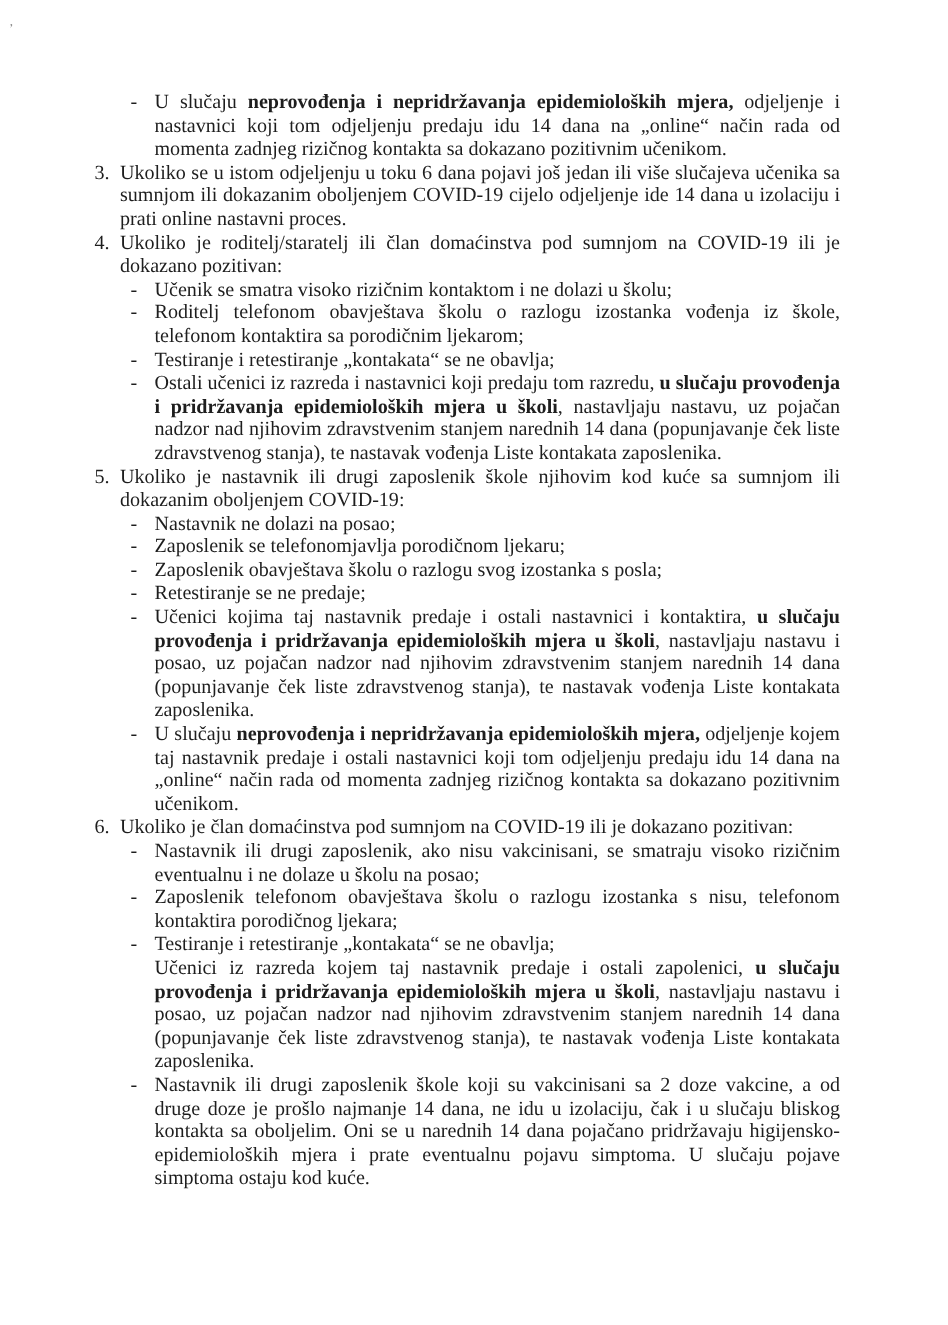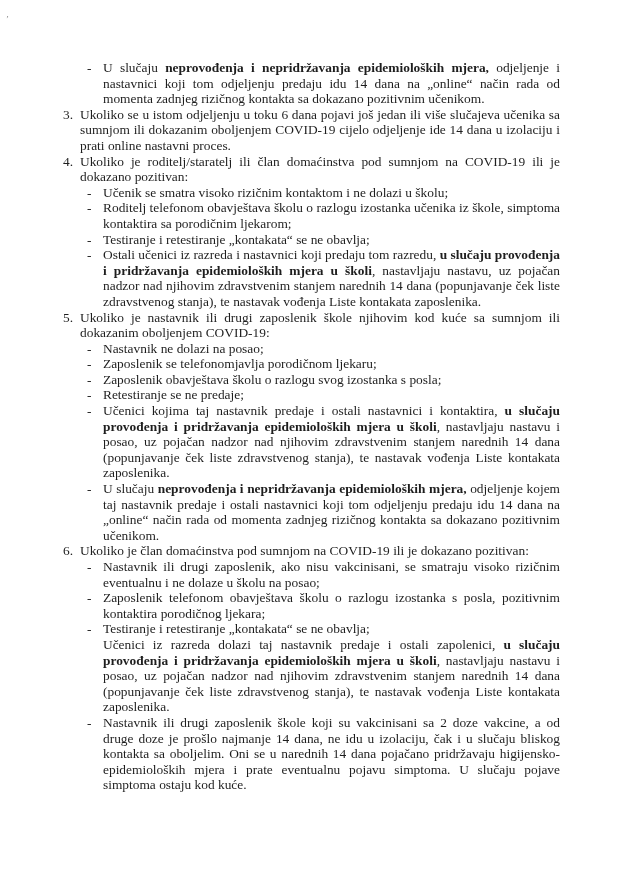--- a/index.html
+++ b/index.html
@@ -41,21 +41,21 @@
       <div class="num-item">
         <span class="num">4.</span>
         <span class="text">Ukoliko je roditelj/staratelj ili član domaćinstva pod sumnjom na COVID-19 ili je dokazano pozitivan:</span>
       </div>
       <div class="sub-item">
         <span class="dash">-</span>
         <span class="text"><span>Učenik se smatra visoko rizičnim kontaktom i ne dolazi u školu;</span></span>
       </div>
       <div class="sub-item">
         <span class="dash">-</span>
-        <span class="text"><span>Roditelj telefonom obavještava školu o razlogu izostanka učenika iz škole, simptoma kontaktira sa porodičnim ljekarom;</span></span>
+        <span class="text"><span>Roditelj telefonom obavještava školu o razlogu izostanka vođenja iz škole, telefonom kontaktira sa porodičnim ljekarom;</span></span>
       </div>
       <div class="sub-item">
         <span class="dash">-</span>
         <span class="text"><span>Testiranje i retestiranje „kontakata“ se ne obavlja;</span></span>
       </div>
       <div class="sub-item">
         <span class="dash">-</span>
         <span class="text"><span>Ostali učenici iz razreda i nastavnici koji predaju tom razredu, </span><b>u slučaju provođenja i pridržavanja epidemioloških mjera u školi</b><span>, nastavljaju nastavu, uz pojačan nadzor nad njihovim zdravstvenim stanjem narednih 14 dana (popunjavanje ček liste zdravstvenog stanja), te nastavak vođenja Liste kontakata zaposlenika.</span></span>
       </div>
     </div>
@@ -93,27 +93,27 @@
       <div class="num-item">
         <span class="num">6.</span>
         <span class="text">Ukoliko je član domaćinstva pod sumnjom na COVID-19 ili je dokazano pozitivan:</span>
       </div>
       <div class="sub-item">
         <span class="dash">-</span>
         <span class="text"><span>Nastavnik ili drugi zaposlenik, ako nisu vakcinisani,  se smatraju visoko rizičnim eventualnu i ne dolaze u školu na posao;</span></span>
       </div>
       <div class="sub-item">
         <span class="dash">-</span>
-        <span class="text"><span>Zaposlenik telefonom obavještava školu o razlogu izostanka s posla, pozitivnim kontaktira  porodičnog ljekara;</span></span>
+        <span class="text"><span>Zaposlenik telefonom obavještava školu o razlogu izostanka s nisu, telefonom kontaktira  porodičnog ljekara;</span></span>
       </div>
       <div class="sub-item">
         <span class="dash">-</span>
         <span class="text"><span>Testiranje i retestiranje „kontakata“ se ne obavlja;</span></span>
       </div>
       <div class="sub-item">
-        <span class="text"><span>Učenici iz razreda dolazi taj nastavnik predaje i ostali zapolenici, </span><b>u slučaju provođenja i pridržavanja epidemioloških mjera u školi</b><span>, nastavljaju nastavu i posao, uz pojačan nadzor nad njihovim zdravstvenim stanjem narednih 14 dana (popunjavanje ček liste zdravstvenog stanja), te nastavak vođenja Liste kontakata zaposlenika.</span></span>
+        <span class="text"><span>Učenici iz razreda kojem taj nastavnik predaje i ostali zapolenici, </span><b>u slučaju provođenja i pridržavanja epidemioloških mjera u školi</b><span>, nastavljaju nastavu i posao, uz pojačan nadzor nad njihovim zdravstvenim stanjem narednih 14 dana (popunjavanje ček liste zdravstvenog stanja), te nastavak vođenja Liste kontakata zaposlenika.</span></span>
       </div>
       <div class="sub-item">
         <span class="dash">-</span>
         <span class="text"><span>Nastavnik ili drugi zaposlenik škole koji su vakcinisani sa 2 doze vakcine, a od druge doze je prošlo najmanje 14 dana, ne idu u izolaciju, čak i u slučaju bliskog kontakta sa oboljelim. Oni se u narednih 14 dana pojačano pridržavaju higijensko-epidemioloških mjera i prate eventualnu pojavu simptoma. U slučaju pojave simptoma ostaju kod kuće.</span></span>
       </div>
     </div>
   </div>
 
 </body></html>

